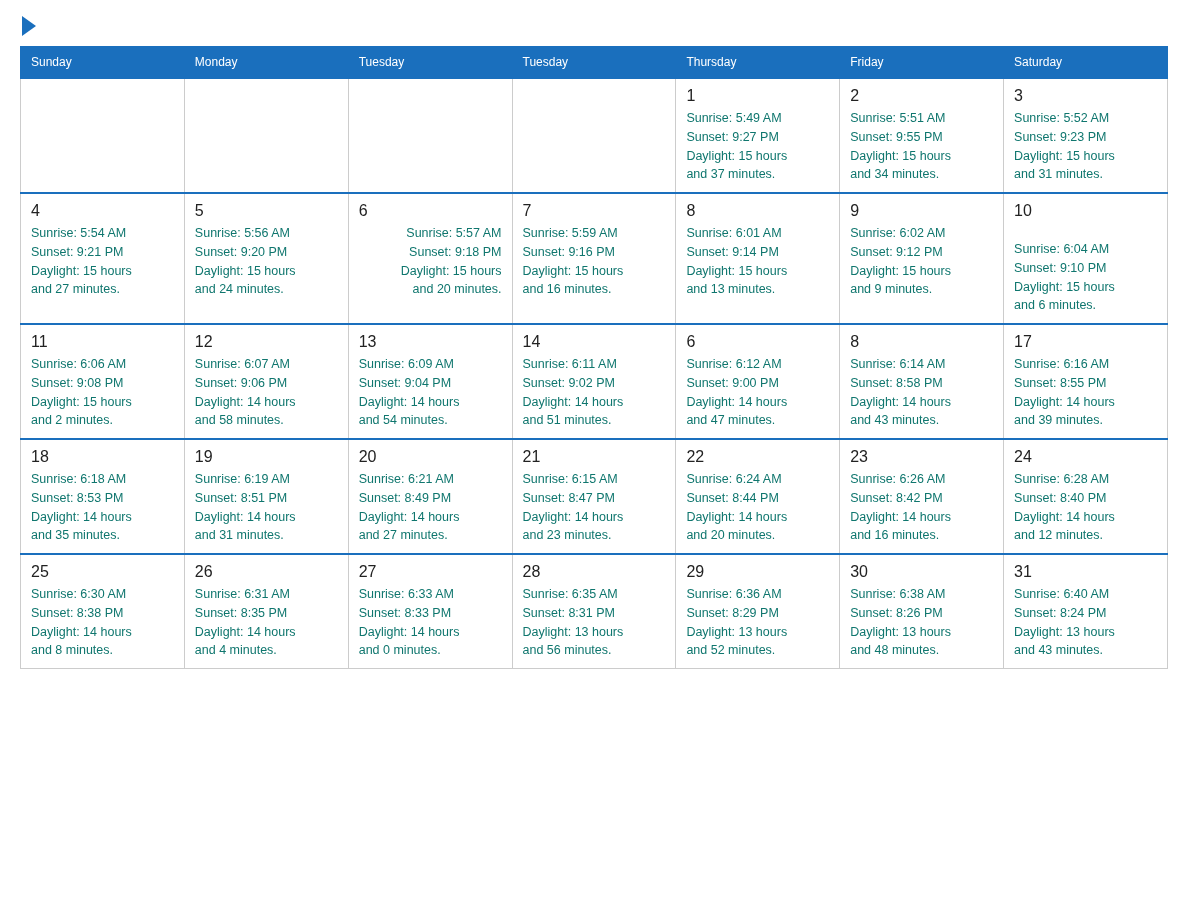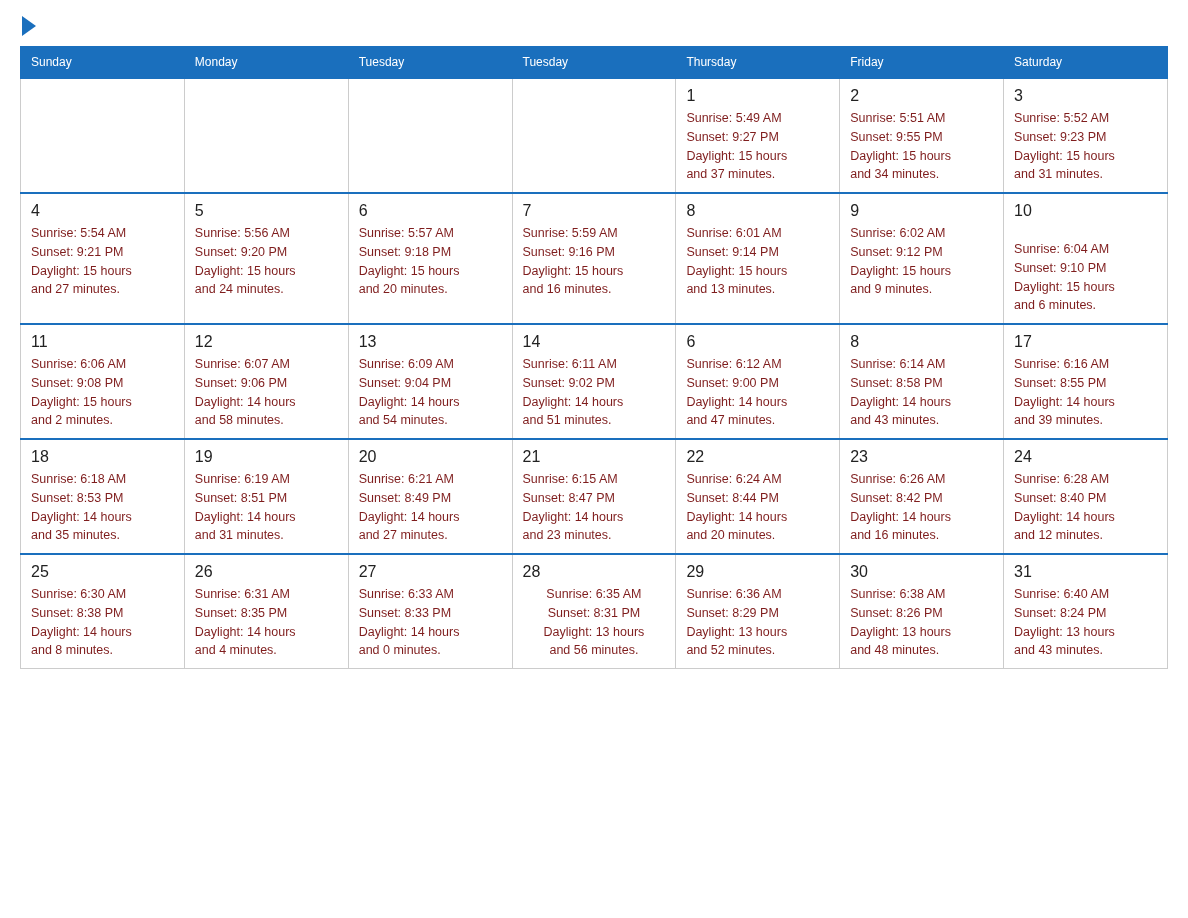--- a/index.html
+++ b/index.html
@@ -79,21 +79,21 @@
       border-top: 2px solid #1a6fbd;
     }
     .day-number {
       font-size: 16px;
       color: #222;
       display: block;
       margin-bottom: 4px;
     }
     .day-info {
       font-size: 12.5px;
-      color: #7f1d1d;
+      color: #0f766e;
       line-height: 1.5;
     }
     .empty-cell {
       background: #fff;
     }
   </style>
 </head>
 <body>
 
 <div class="header">
@@ -162,21 +162,21 @@
         </td>
         <td>
           <span class="day-number">5</span>
           <div class="day-info" style="white-space: pre-line;">Sunrise: 5:56 AM
 Sunset: 9:20 PM
 Daylight: 15 hours
 and 24 minutes.</div>
         </td>
         <td>
           <span class="day-number">6</span>
-          <div class="day-info" style="white-space: pre-line;">Sunrise: 5:57 AM
+          <div class="day-info" style="white-space: pre-line; text-align: right;">Sunrise: 5:57 AM
 Sunset: 9:18 PM
 Daylight: 15 hours
 and 20 minutes.</div>
         </td>
         <td>
           <span class="day-number">7</span>
           <div class="day-info" style="white-space: pre-line;">Sunrise: 5:59 AM
 Sunset: 9:16 PM
 Daylight: 15 hours
 and 16 minutes.</div>
@@ -322,21 +322,21 @@
         </td>
         <td>
           <span class="day-number">27</span>
           <div class="day-info" style="white-space: pre-line;">Sunrise: 6:33 AM
 Sunset: 8:33 PM
 Daylight: 14 hours
 and 0 minutes.</div>
         </td>
         <td>
           <span class="day-number">28</span>
-          <div class="day-info" style="white-space: pre-line; text-align: center;">Sunrise: 6:35 AM
+          <div class="day-info" style="white-space: pre-line;">Sunrise: 6:35 AM
 Sunset: 8:31 PM
 Daylight: 13 hours
 and 56 minutes.</div>
         </td>
         <td>
           <span class="day-number">29</span>
           <div class="day-info" style="white-space: pre-line;">Sunrise: 6:36 AM
 Sunset: 8:29 PM
 Daylight: 13 hours
 and 52 minutes.</div>

